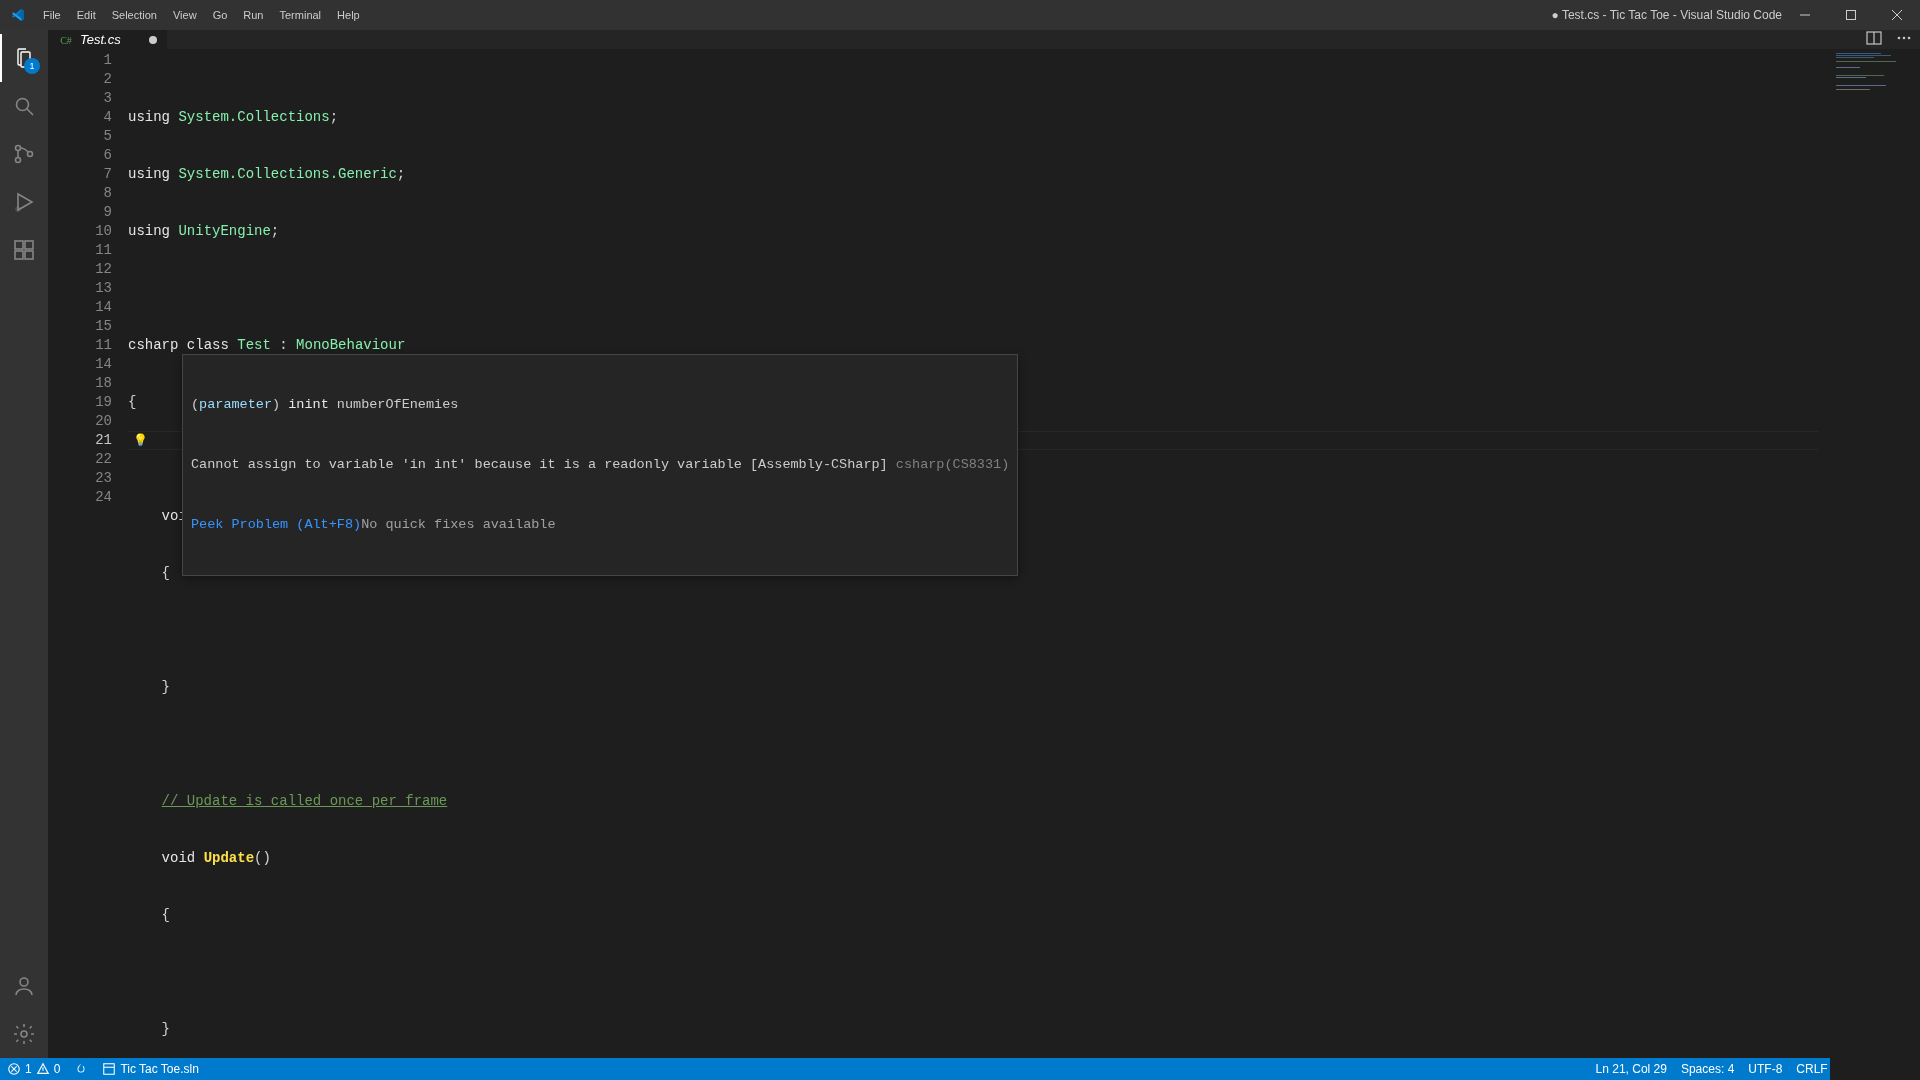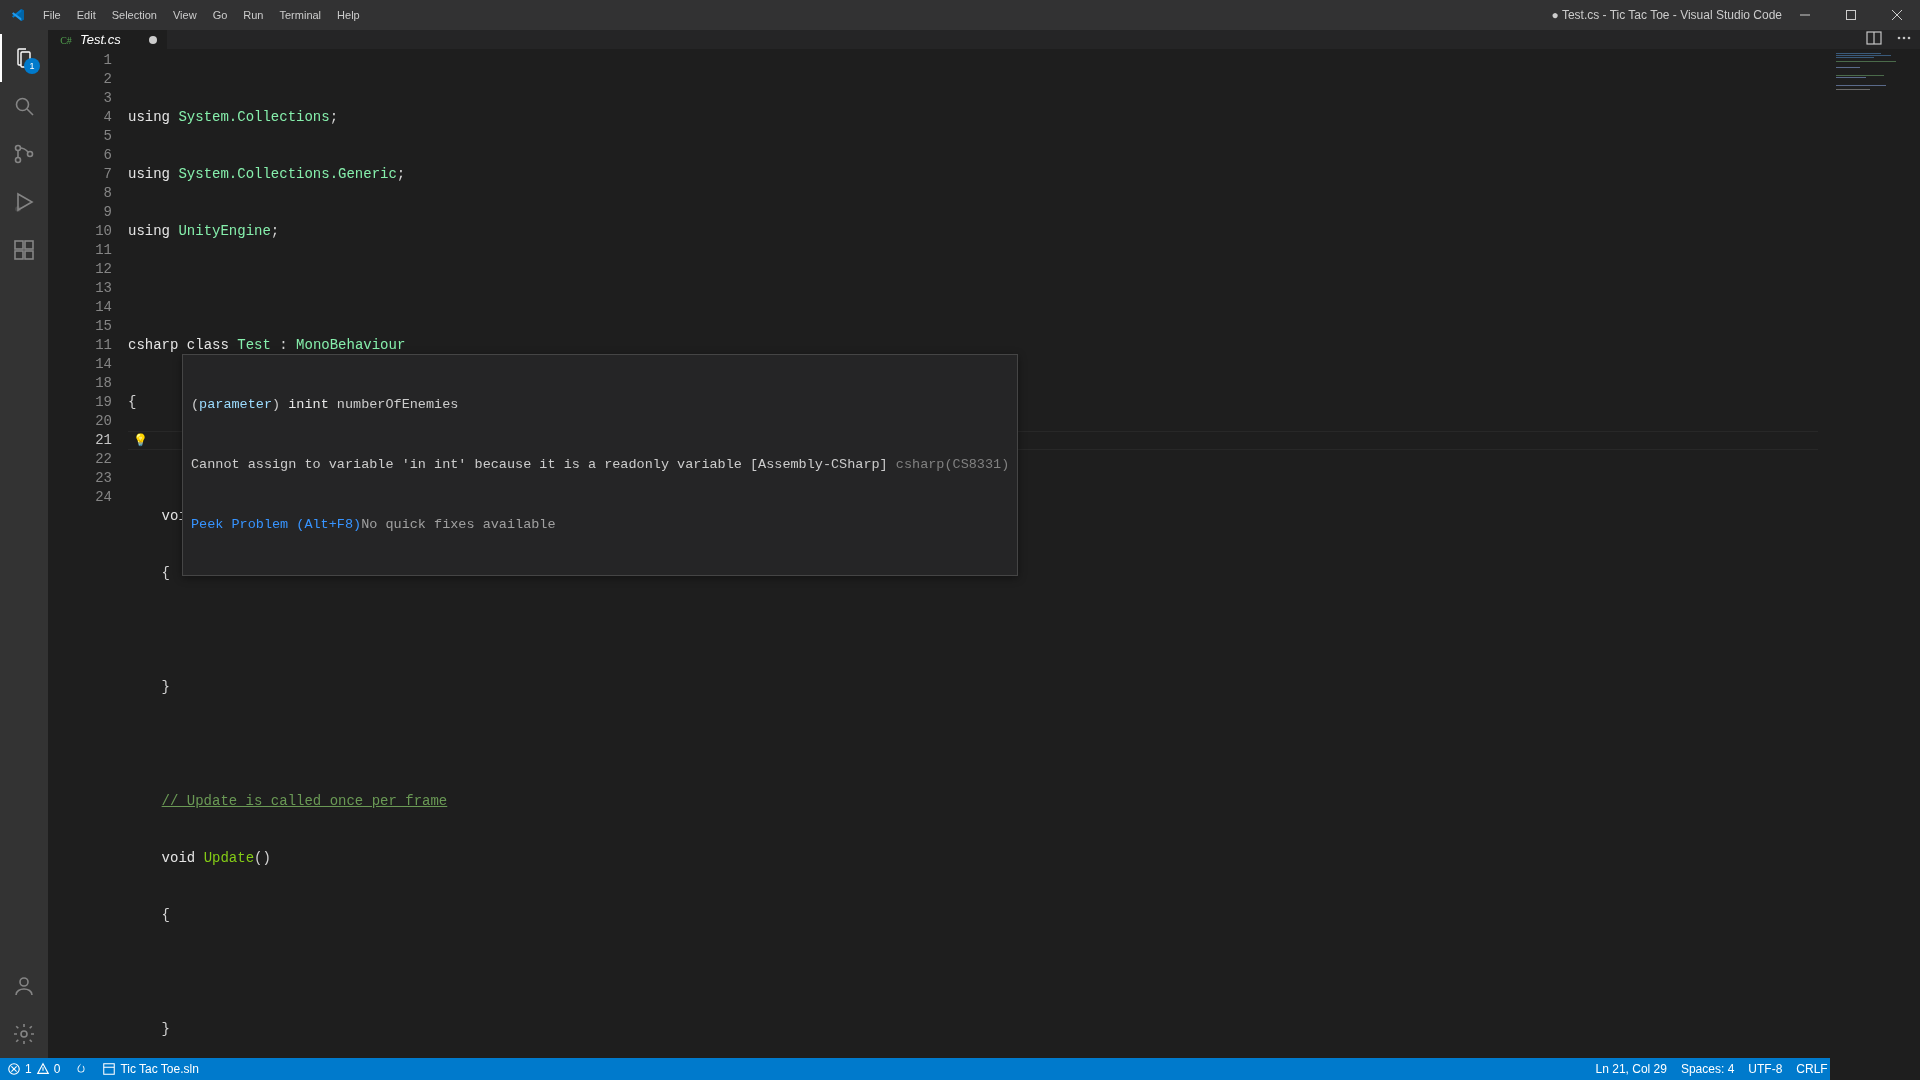--- a/index.html
+++ b/index.html
@@ -124,21 +124,21 @@
   flex:1;
   padding-top:2px;
   line-height:19px;
   white-space: pre;
   color:#d4d4d4;
   position:relative;
 }
 .code .row { height:19px; }
 .tk-kw { color:#e5e5e5; }
 .tk-type { color:#86efac; }
-.tk-func { color:#84cc16; }
+.tk-func { color:#fde047;font-weight:bold; }
 .tk-comment { color:#6a9955;text-decoration:underline; }
 .tk-var { color:#9cdcfe; }
 .tk-punc { color:#d4d4d4; }
 
 .current-line {
   position:absolute;
   left:0; right:12px;
   top: calc(2px + 19px * 20);
   height:19px;
   border-top:1px solid #282828;

